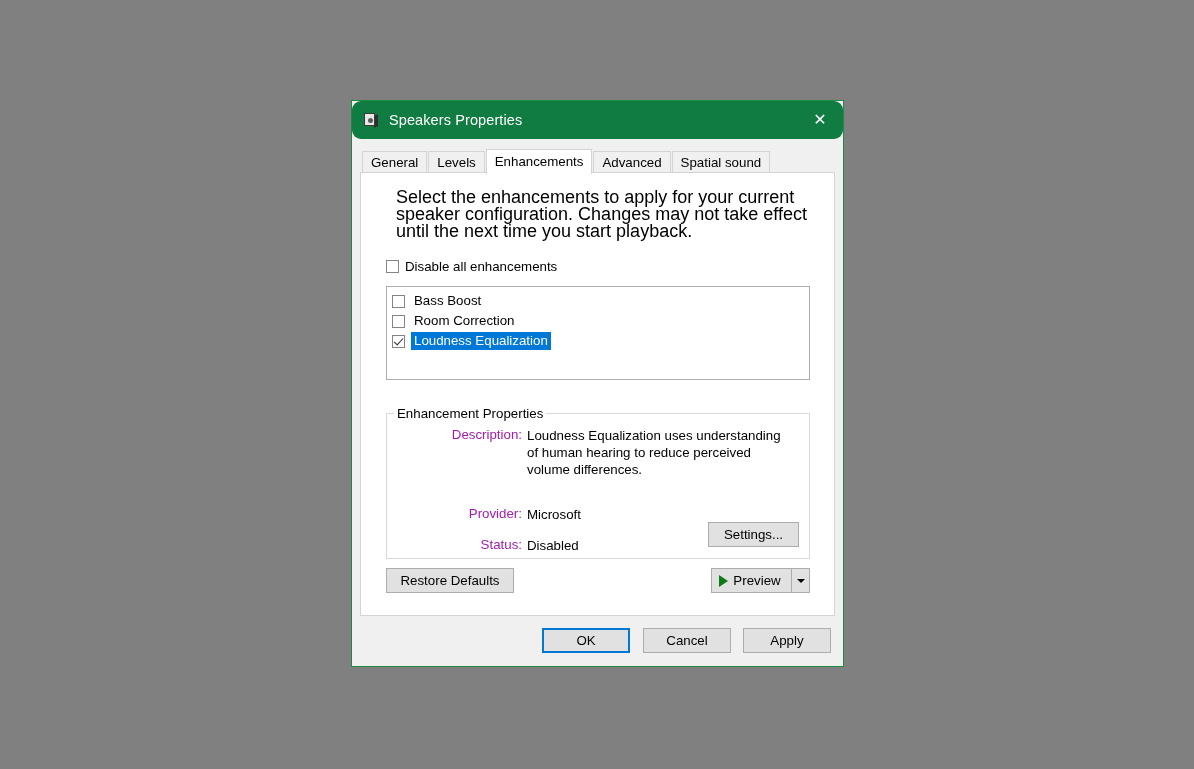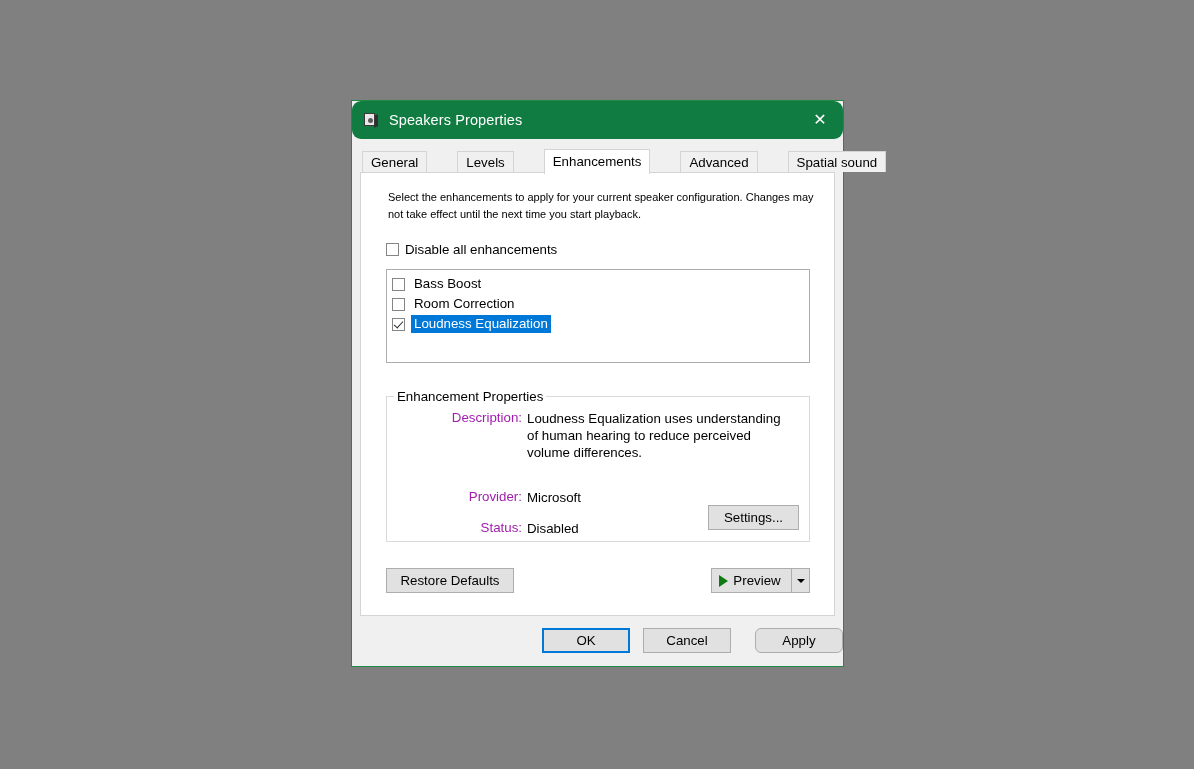--- a/index.html
+++ b/index.html
@@ -98,21 +98,20 @@
     min-height: 0;
     box-sizing: border-box;
   }
   .tabstrip {
     display: flex;
     align-items: flex-end;
     height: 24px;
     position: relative;
     z-index: 2;
     padding-left: 2px;
-    gap: 29px;
   }
   .tab {
     height: 21px;
     line-height: 21px;
     padding: 0 8px;
     font-size: 13.3px;
     color: #000000;
     background: #f0f0f0;
     border: 1px solid #d4d4d4;
     border-bottom: none;
@@ -137,25 +136,25 @@
     flex: 1 1 auto;
     background: #ffffff;
     border: 1px solid #d4d4d4;
     box-sizing: border-box;
     padding: 16px 18px 0 18px;
     position: relative;
     min-height: 0;
   }
 
   .desc-text {
-    font-size: 11px;
+    font-size: 18px;
     color: #000000;
     line-height: 17px;
     width: 440px;
-    margin: 0 0 0 9px;
+    margin: 0 0 0 17px;
   }
 
   
   .cbrow {
     display: flex;
     align-items: center;
     margin-top: 19px;
     margin-left: 7px;
   }
   .cbox {
@@ -332,21 +331,21 @@
     position: relative;
   }
   .footer .btn {
     position: absolute;
     top: 12px;
     width: 88px;
     height: 25px;
   }
   .btn-ok    { right: 213px; border: 2px solid #0078d7; background: #e1e1e1; }
   .btn-cancel{ right: 112px; }
-  .btn-apply { right: 0; border-radius: 6px; }
+  .btn-apply { right: 12px; }
 </style>
 </head>
 <body>
 
 <div id="dialog">
 
   <div class="titlebar">
     <div class="title-icon">
       <div class="side"></div>
       <div class="box"></div>

